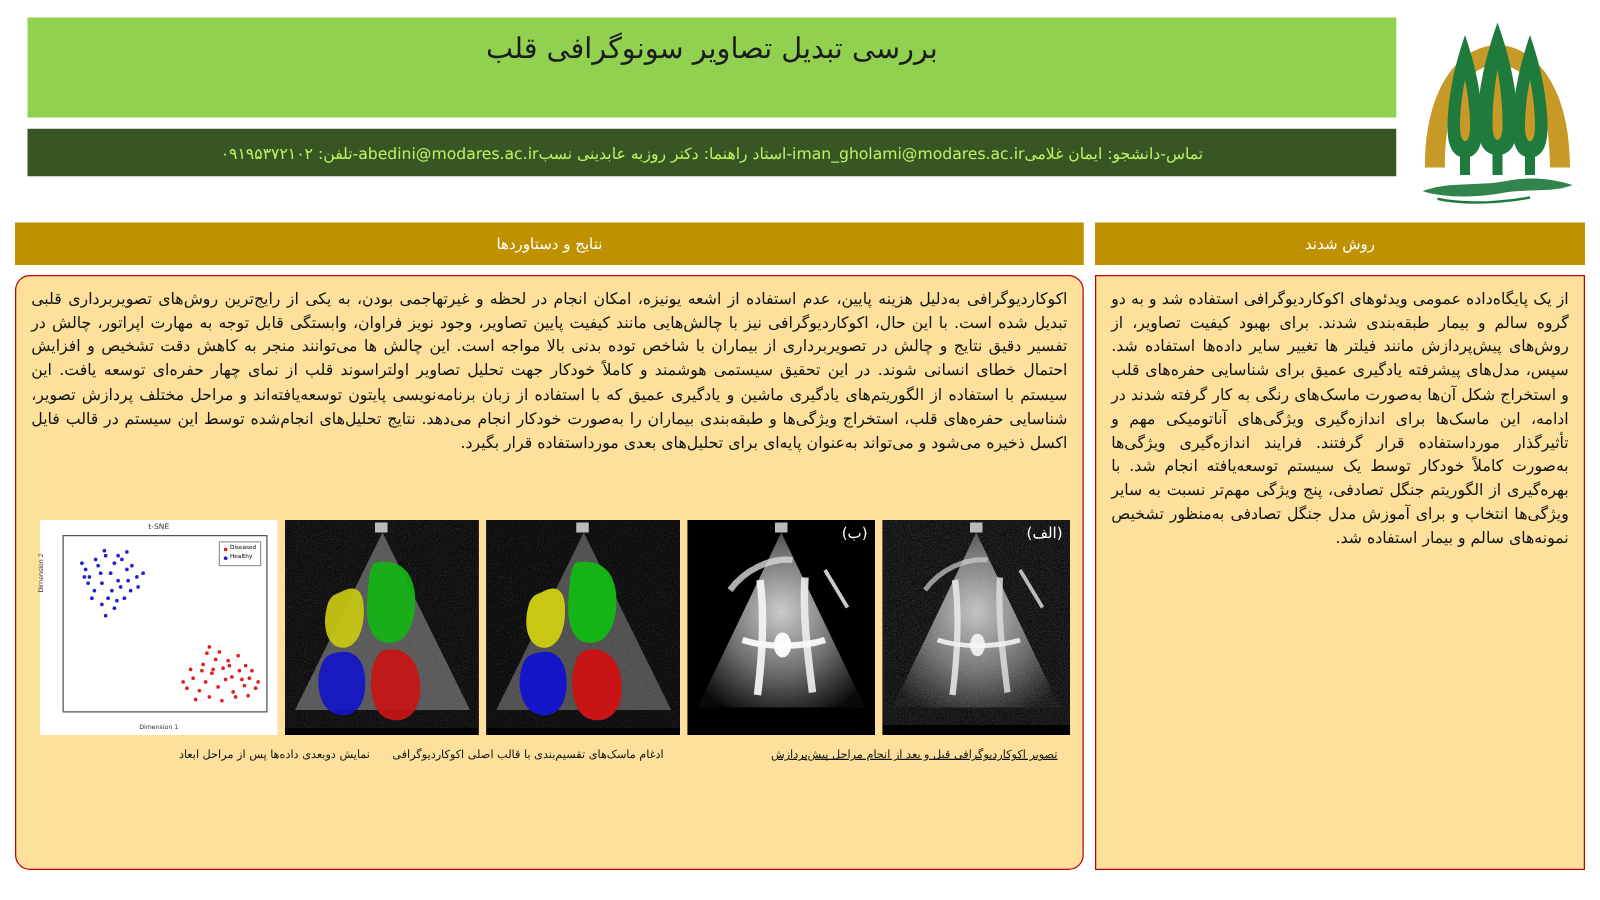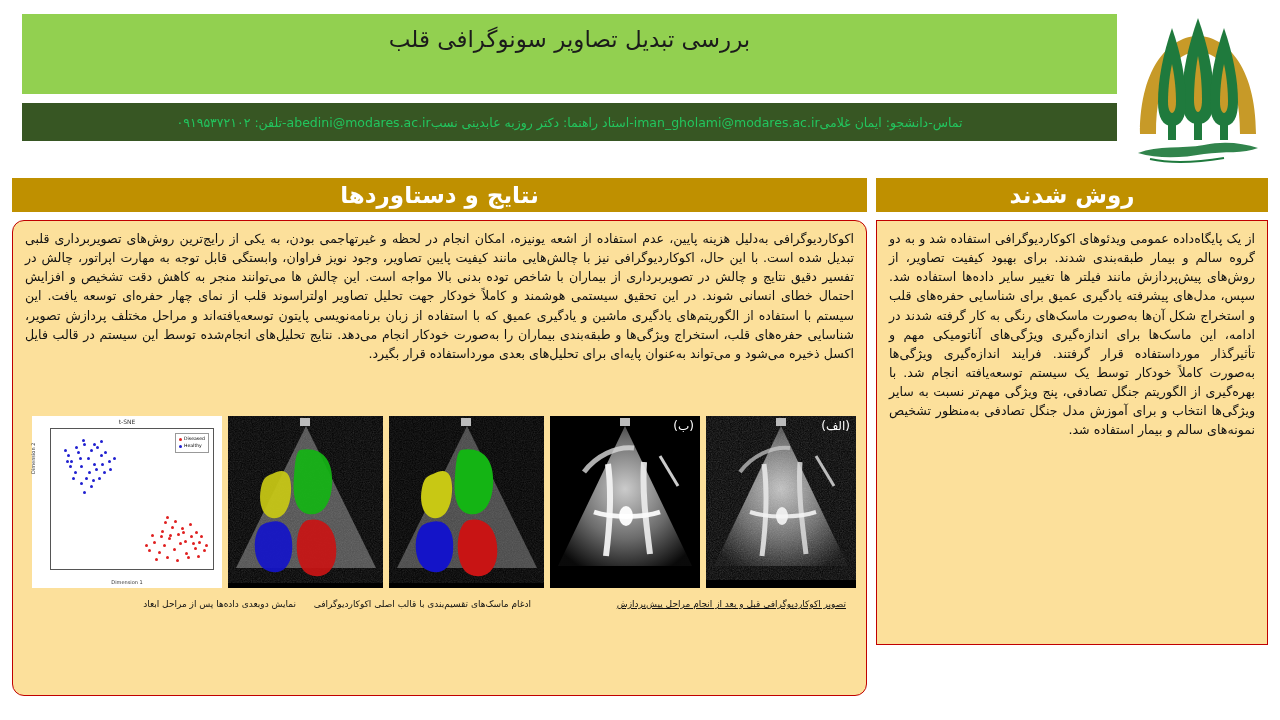--- a/index.html
+++ b/index.html
@@ -16,53 +16,53 @@
     background:#92D050;
   }
   #poster-title{
     position:absolute;left:0;right:0;top:12px;
     text-align:center;color:#1b1b1b;
     font-size:23px;font-weight:400;letter-spacing:0.3px;
     direction:rtl;
   }
   #contact-band{
     position:absolute;left:22px;top:103px;width:1095px;height:38px;
-    background:#375623;color:#22c55e;
+    background:#375623;color:#bef264;
     display:flex;align-items:center;justify-content:center;
     direction:rtl;
   }
   #contact-line{
     font-size:12.5px;white-space:nowrap;direction:rtl;unicode-bidi:plaintext;
   }
   .ltr-seg{direction:ltr;unicode-bidi:embed;display:inline-block;}
 
   
   #logo{
     position:absolute;left:1128px;top:12px;width:140px;height:155px;
   }
   #logo svg{width:100%;height:100%;display:block;}
 
   
   .section-bar{
     position:absolute;height:34px;background:#BF9000;
     display:flex;align-items:center;justify-content:center;
   }
   .section-bar .section-title{
-    color:#ffffff;font-size:23px;font-weight:bold;direction:rtl;
+    color:#ffffff;font-size:12px;font-weight:normal;direction:rtl;
   }
   #bar-results{left:12px;top:178px;width:855px;}
   #bar-method{left:876px;top:178px;width:392px;}
 
   
   .panel{
     position:absolute;background:#FCE09B;border:1px solid #C00000;
     box-sizing:border-box;
   }
   #panel-results{left:12px;top:220px;width:855px;height:476px;border-radius:12px;}
-  #panel-method{left:876px;top:220px;width:392px;height:425px;}
+  #panel-method{left:876px;top:220px;width:392px;height:476px;}
 
   .body-text{
     direction:rtl;text-align:justify;color:#111;
     line-height:1.52;
   }
   #results-text{
     position:absolute;left:12px;right:12px;top:8px;
     font-size:12.6px;
   }
   #method-text{

